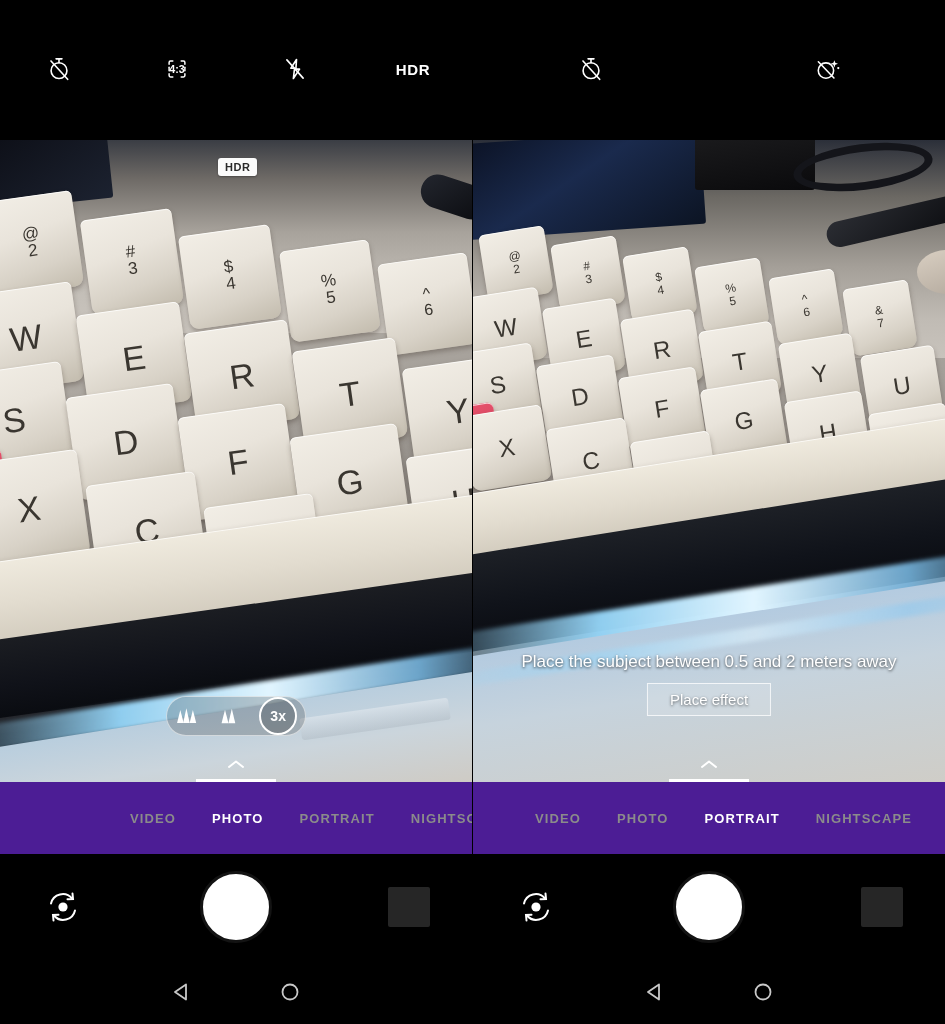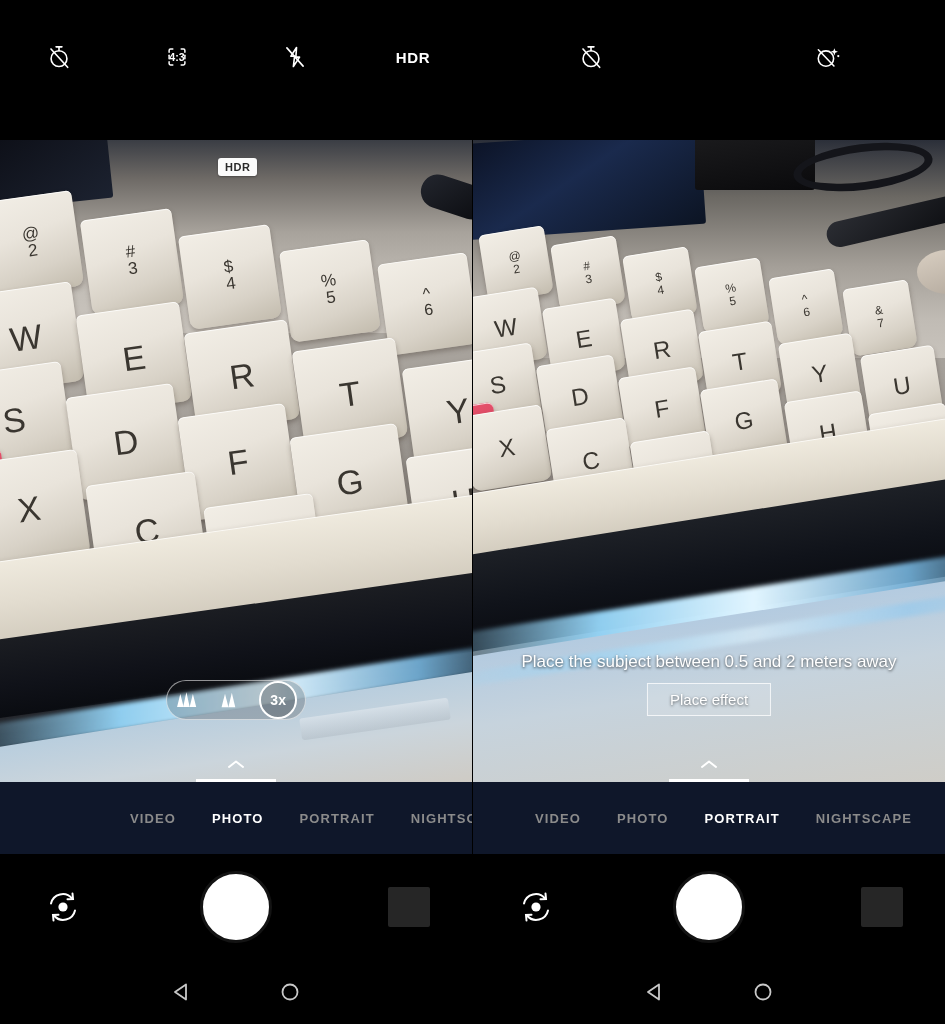--- a/index.html
+++ b/index.html
@@ -16,21 +16,21 @@
   .phone.right { width:473px; border-left:1px solid #000; }
 
   
   .topbar {
     position:absolute; top:0; left:0; right:0; height:140px;
     background:#000;
     display:flex; align-items:flex-start;
   }
   .topbar-inner {
     width:100%; display:flex; align-items:center;
-    padding-top:40px;
+    padding-top:52px;
   }
   .top-item {
     flex:1 1 0; display:flex; align-items:center; justify-content:center;
     height:34px; color:#fff;
   }
   .hdr-label { font-size:15px; font-weight:bold; letter-spacing:.6px; color:#fff; }
 
   
   .viewfinder {
     position:absolute; left:0; right:0; top:140px; height:642px;
@@ -80,21 +80,21 @@
   .hdr-badge {
     position:absolute; top:18px; left:218px;
     background:#fbfbfb; color:#2a2a2a;
     font-size:11px; font-weight:bold; letter-spacing:.5px;
     padding:3px 7px; border-radius:3px;
     box-shadow:0 1px 2px rgba(0,0,0,.3);
   }
 
   
   .zoom-pill {
-    position:absolute; left:166px; top:540px;
+    position:absolute; left:166px; top:556px;
     width:140px; height:40px;
     border:1px solid rgba(255,255,255,.55);
     border-radius:20px;
     background:rgba(30,30,30,.22);
     display:flex; align-items:center; justify-content:space-around;
   }
   .zoom-opt { color:#fff; display:flex; align-items:center; justify-content:center; }
   .zoom-opt.sel {
     width:38px; height:38px; border-radius:50%;
     border:2px solid #fff; background:rgba(0,0,0,.2);
@@ -124,21 +124,21 @@
     text-shadow:0 1px 3px rgba(0,0,0,.6);
   }
   .vf-bar {
     position:absolute; left:50%; transform:translateX(-50%); bottom:0;
     width:80px; height:3px; background:#fff;
   }
 
   
   .modes {
     position:absolute; left:0; right:0; top:782px; height:72px;
-    background:#0f172a; display:flex; align-items:center;
+    background:#4c1d95; display:flex; align-items:center;
   }
   .modes-row {
     display:flex; align-items:center; width:100%;
     justify-content:center; gap:0;
   }
   .mode {
     color:#8b8b8b; font-size:13px; font-weight:bold; letter-spacing:1.1px;
     padding:0 18px; white-space:nowrap;
   }
   .mode.active { color:#fff; }

